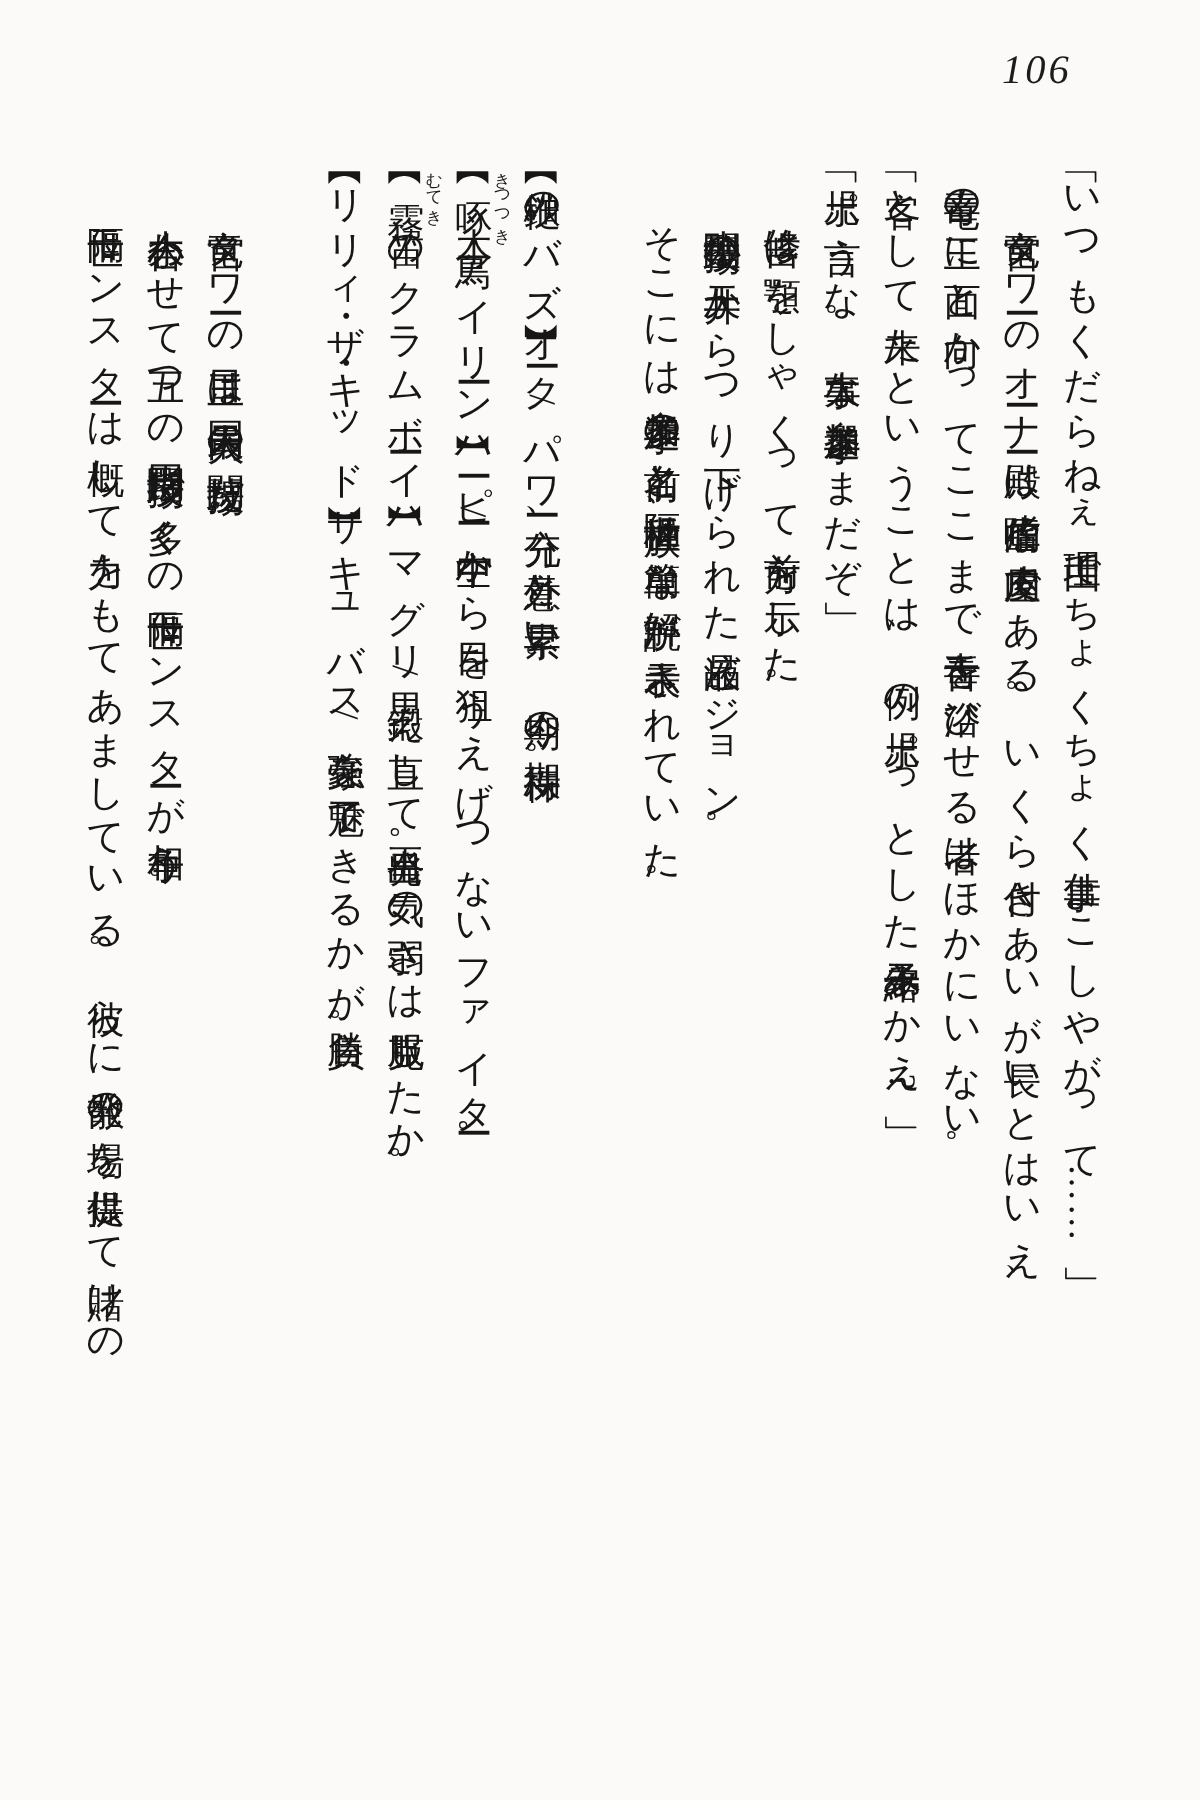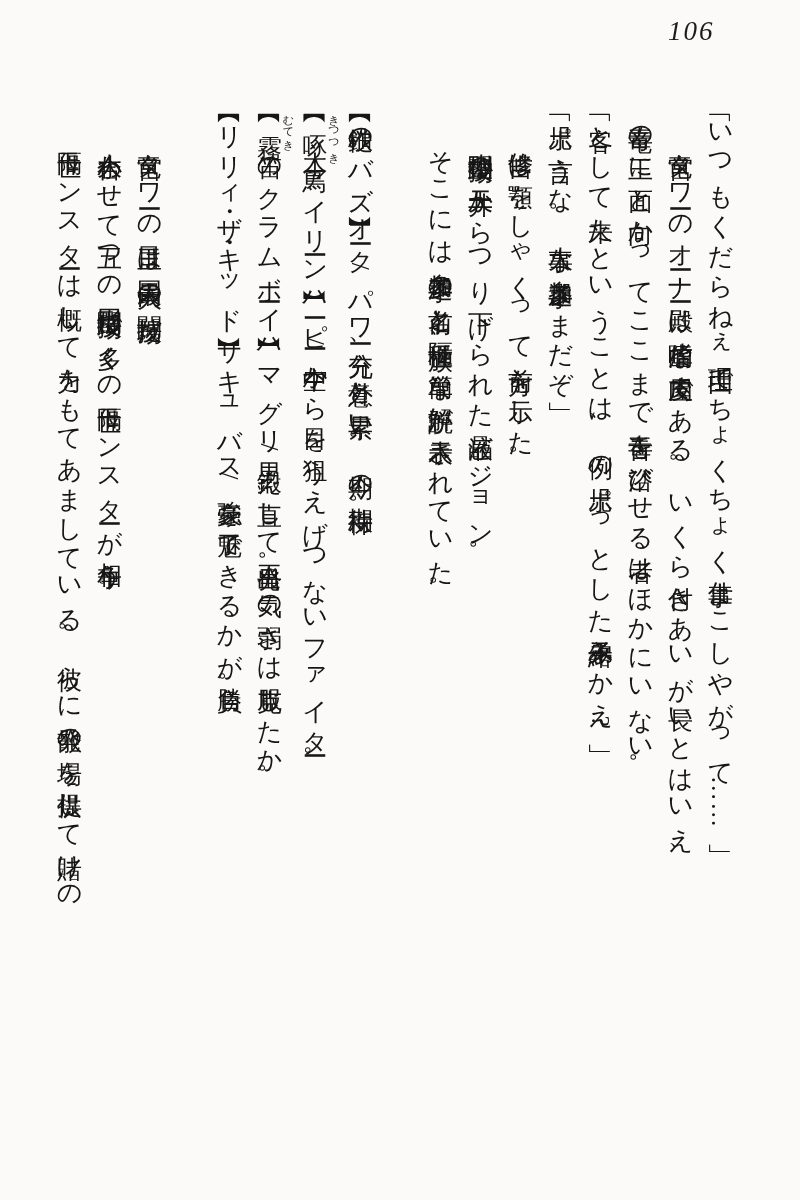--- a/index.html
+++ b/index.html
@@ -9,21 +9,21 @@
   .page {
     position: relative;
     width: 800px;
     height: 1200px;
     background: #fbfaf8;
     overflow: hidden;
     font-family: "Liberation Serif", "DejaVu Serif", serif;
   }
   .page-number {
     position: absolute;
-    top: 16px;
+    top: 31px;
     left: 668px;
     font-size: 27px;
     font-style: italic;
     letter-spacing: 2px;
     color: #1c1c1c;
   }
   .text-area {
     position: absolute;
     top: 106px;
     left: 58px;

